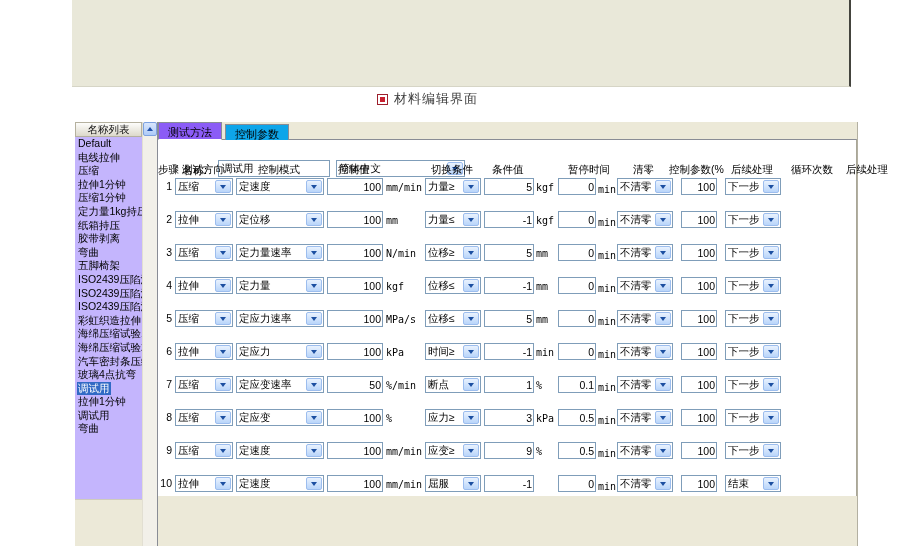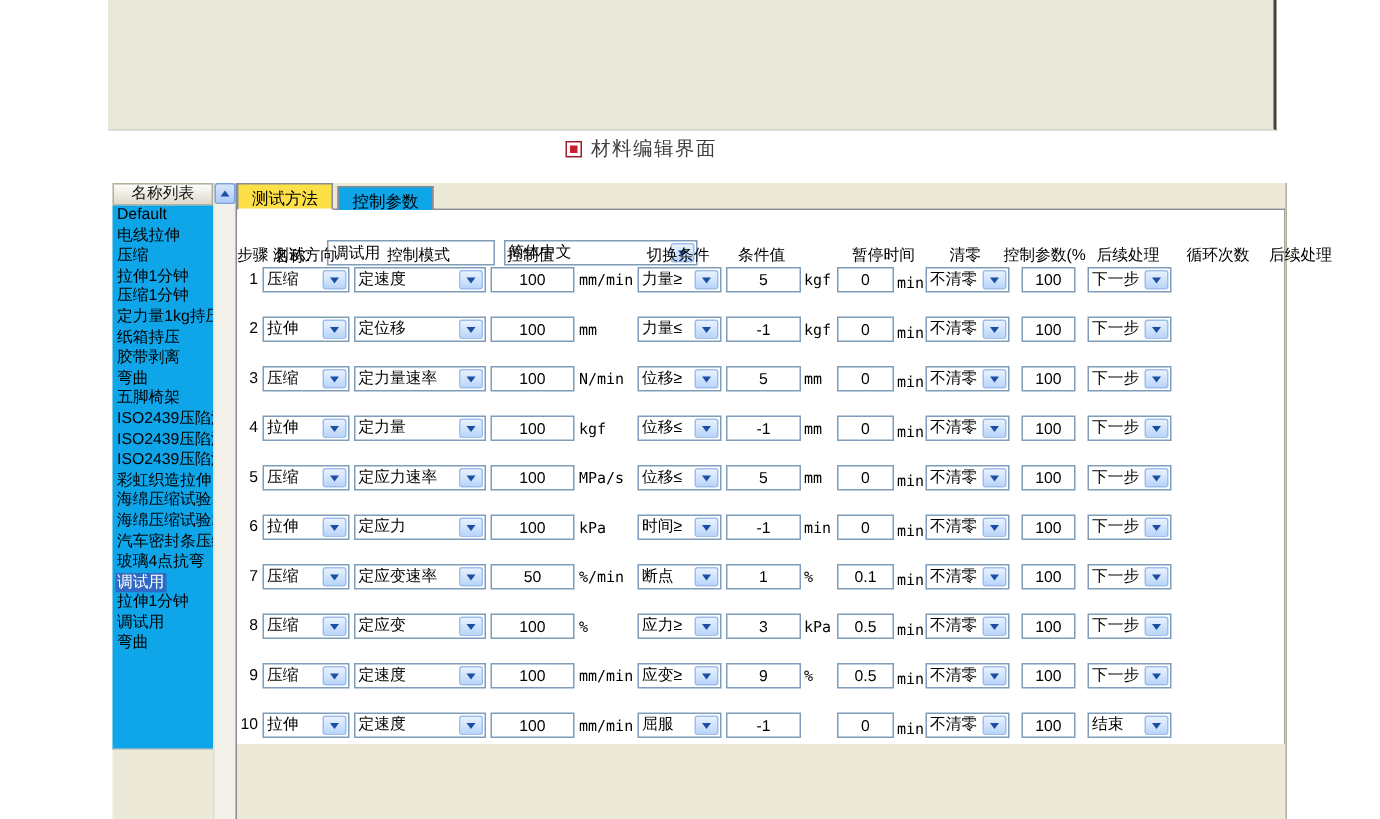--- a/index.html
+++ b/index.html
@@ -14,50 +14,50 @@
     display:flex;align-items:center;justify-content:center;}
   .cap-bullet i{display:block;width:5px;height:5px;background:#c82030;}
   .cap-text{font-size:13px;color:#3e3e3e;letter-spacing:1px;}
   
   .app{position:absolute;left:75px;top:122px;width:782px;height:424px;
     background:#ece9d8;border-right:1px solid #b3b0a1;}
   
   .side-header{position:absolute;left:0;top:0;width:67px;height:15px;
     background:linear-gradient(#fdfdfb,#ddd9cb);border:1px solid #b5b19f;box-sizing:border-box;
     font-size:10.5px;line-height:13px;text-align:center;color:#111;}
-  .side-list{position:absolute;left:0;top:15px;width:67px;height:362px;background:#0ea5e9;
+  .side-list{position:absolute;left:0;top:15px;width:67px;height:362px;background:#c4b5fd;
     border-bottom:1px solid #cfccbd;overflow:hidden;}
   .side-item{height:13.6px;line-height:13.6px;font-size:10.5px;white-space:nowrap;
     overflow:hidden;padding-left:2px;cursor:default;}
   .side-item span{display:inline-block;padding:0 1px;}
   .side-item.selected span{background:#316ac5;color:#fff;}
   
   .side-scroll{position:absolute;left:67px;top:0;width:14px;height:424px;background:#f2f0e9;
     border-left:1px solid #e2dfd2;}
   .scroll-up{position:absolute;left:0;top:0;width:14px;height:14px;box-sizing:border-box;
     background:linear-gradient(#d9e6fc,#aecbf7);border:1px solid #7da2e0;border-radius:2px;
     display:flex;align-items:center;justify-content:center;}
   .tri-up{width:0;height:0;border:3px solid transparent;border-bottom:4px solid #1f4faa;margin-top:-3px;}
   
   .main{position:absolute;left:82px;top:0;width:700px;height:424px;border-left:1px solid #898c95;box-sizing:border-box;}
   .tabstrip{position:absolute;left:0;top:0;height:18px;display:flex;z-index:2;}
   .tab{height:18px;box-sizing:border-box;padding:2px 9px 0 9px;font-size:11px;
     border:1px solid #898c95;margin-right:3px;cursor:default;white-space:nowrap;}
-  .tab.active{background:#fde047;border-bottom:1px solid #fff;}
+  .tab.active{background:#8b5cf6;border-bottom:1px solid #fff;}
   .tab.inactive{background:#0ea5e9;margin-top:2px;height:16px;border-bottom:none;}
   .content{position:absolute;left:0;top:17px;width:699px;height:357px;background:#fff;
     border-top:1px solid #898c95;border-right:1px solid #a9a698;box-sizing:border-box;z-index:1;}
   
   .name-row{position:absolute;left:0;top:20px;height:17px;width:100%;text-decoration:underline;}
   .name-label{position:absolute;left:24px;top:3px;font-size:11px;}
   .name-input{position:absolute;left:60px;top:0;width:112px;}
   .lang-combo{position:absolute;left:178px;top:0;width:129px;}
   
   .txt{border:1px solid #7f9db9;height:17px;background:#fff;box-sizing:border-box;
-    font-family:"Liberation Sans","DejaVu Sans",sans-serif;font-size:10.5px;text-align:center;padding:0 1px;}
+    font-family:"Liberation Sans","DejaVu Sans",sans-serif;font-size:10.5px;text-align:right;padding:0 1px;}
   .txt.left{text-align:left;padding-left:3px;}
   .combo{border:1px solid #7f9db9;height:17px;background:#fff;box-sizing:border-box;
     display:flex;align-items:stretch;}
   .combo-text{flex:1;font-size:10.5px;line-height:15px;padding-left:2px;
     white-space:nowrap;overflow:hidden;}
   .combo-arrow{width:14px;margin:1px;border-radius:2px;border:1px solid #9cbdee;
     background:linear-gradient(#e9f2fe,#b9d5fa);display:flex;align-items:center;justify-content:center;}
   .tri-down{width:0;height:0;border:3px solid transparent;border-top:4px solid #1c4fa1;margin-bottom:-3px;}
   
   .table-headers{position:absolute;left:0;top:23px;height:13px;width:100%;font-size:10.5px;}

